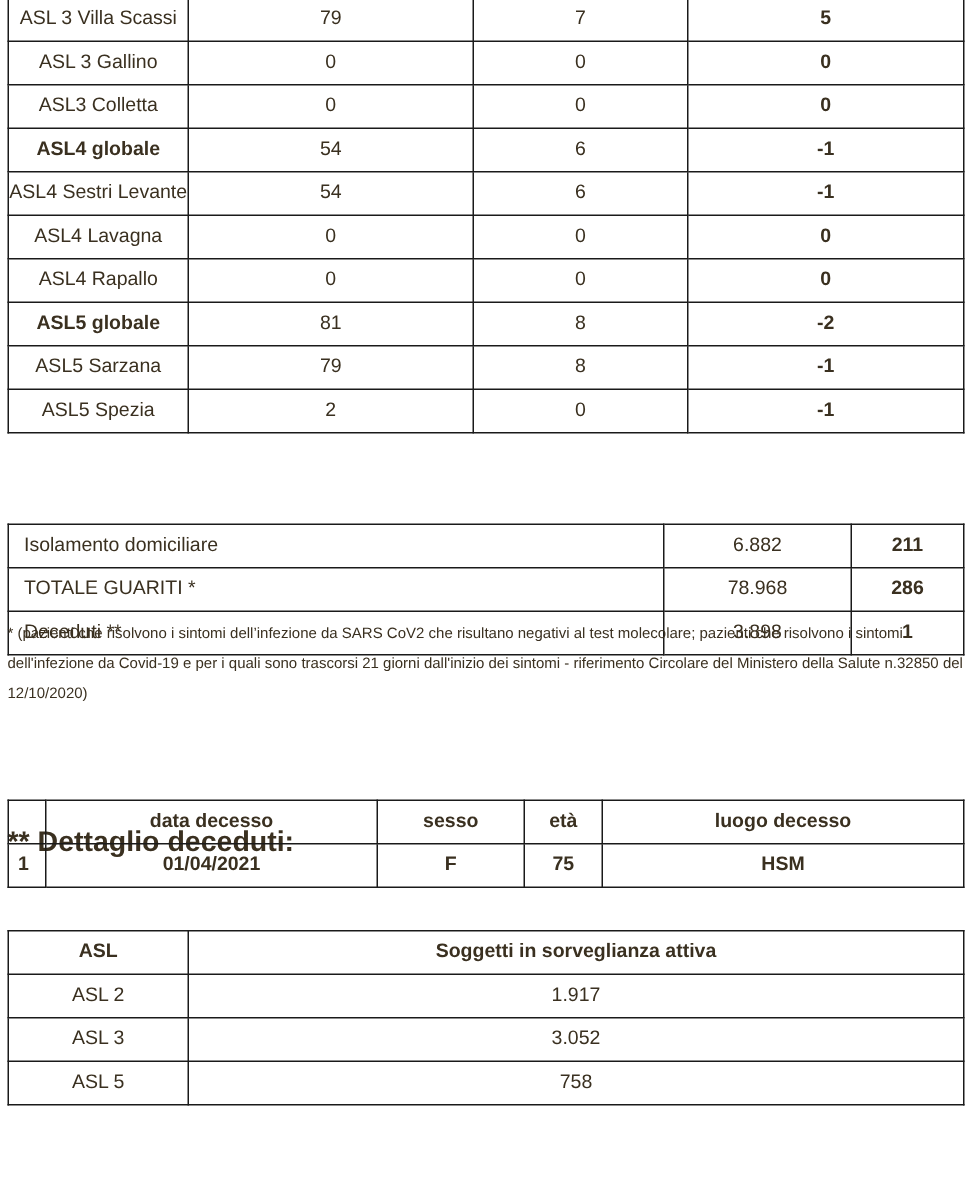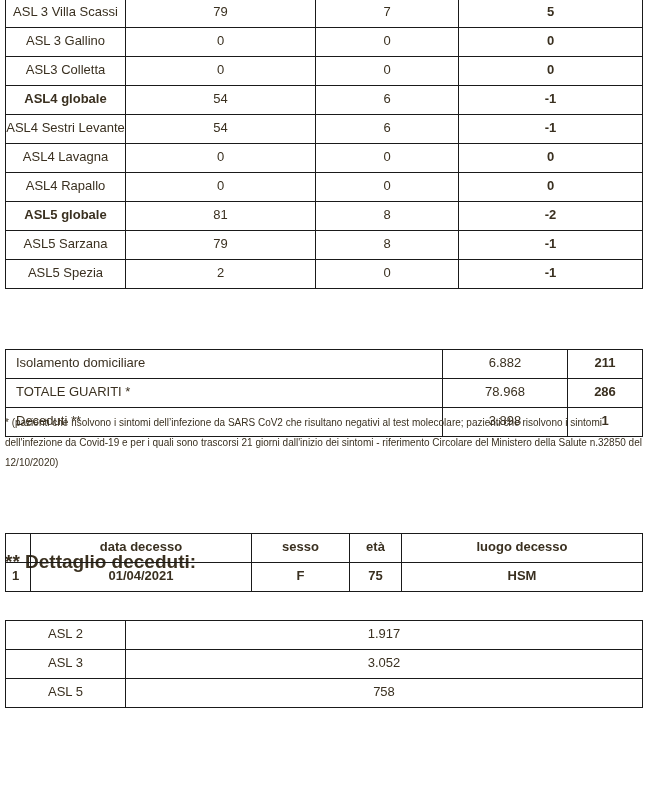--- a/index.html
+++ b/index.html
@@ -274,20 +274,28 @@
   </tbody>
 </table>
 
 <table id="t4">
   <colgroup>
       <col style="width:120px">
       <col style="width:517px">
     </colgroup>
   <tbody>
     <tr>
+      <td class="b">
+          <span class="c">ASL</span>
+        </td>
+      <td class="b">
+          <span class="c">Soggetti in sorveglianza attiva</span>
+        </td>
+    </tr>
+    <tr>
       <td>
           <span class="c">ASL 2</span>
         </td>
       <td>
           <span class="c">1.917</span>
         </td>
     </tr>
     <tr>
       <td>
           <span class="c">ASL 3</span>

